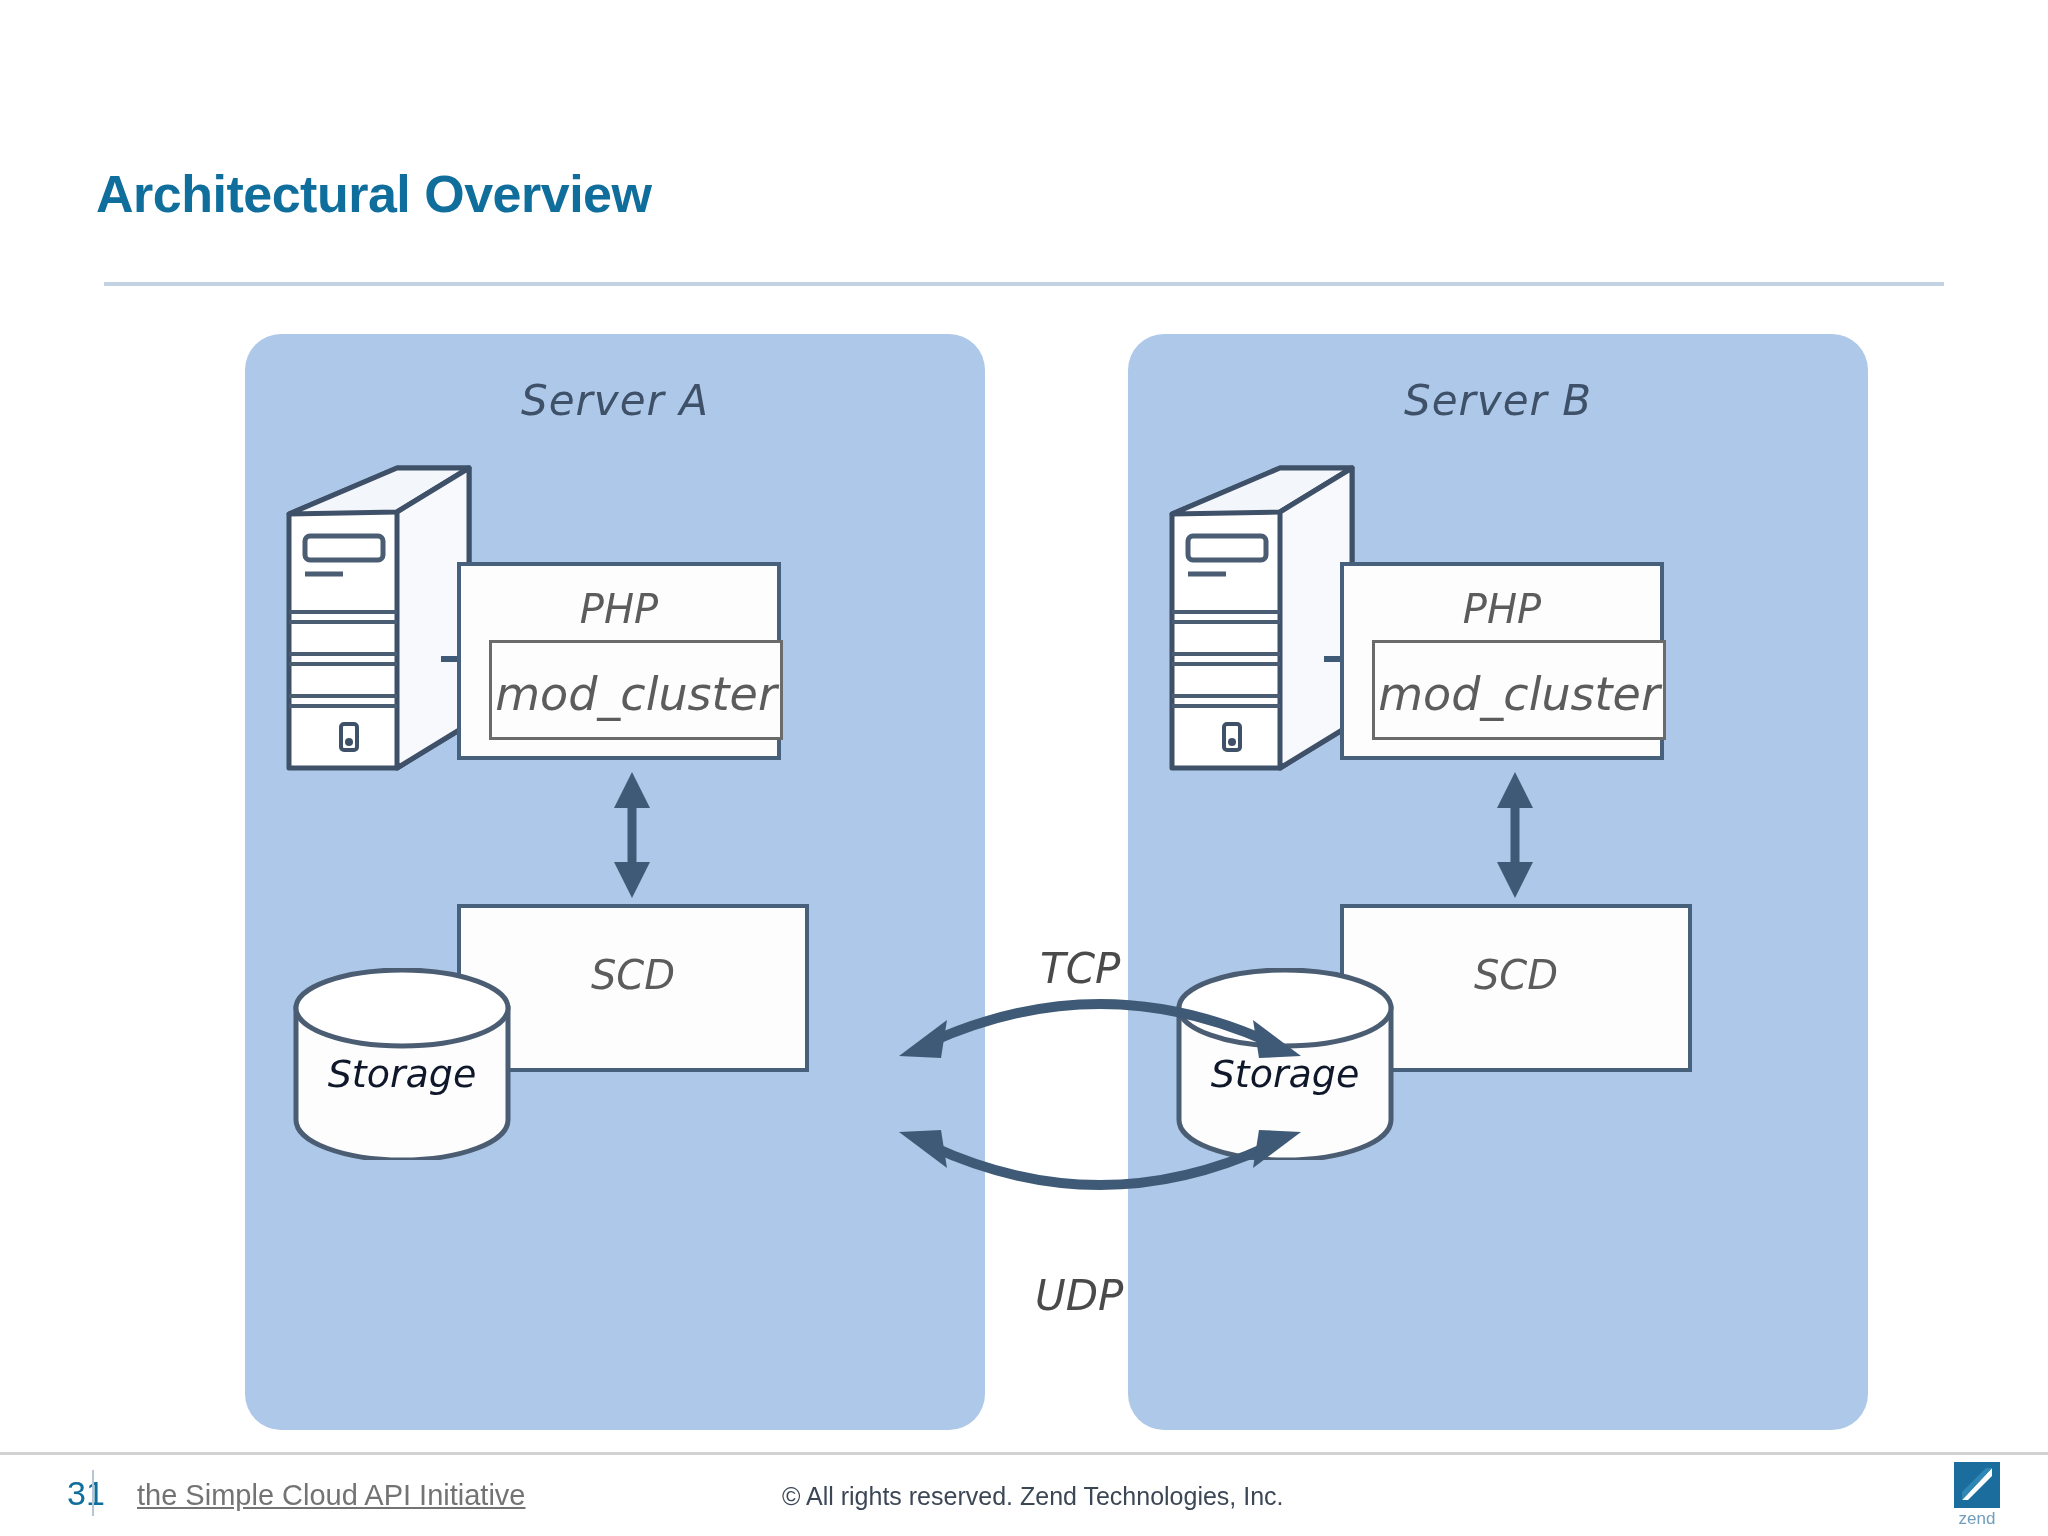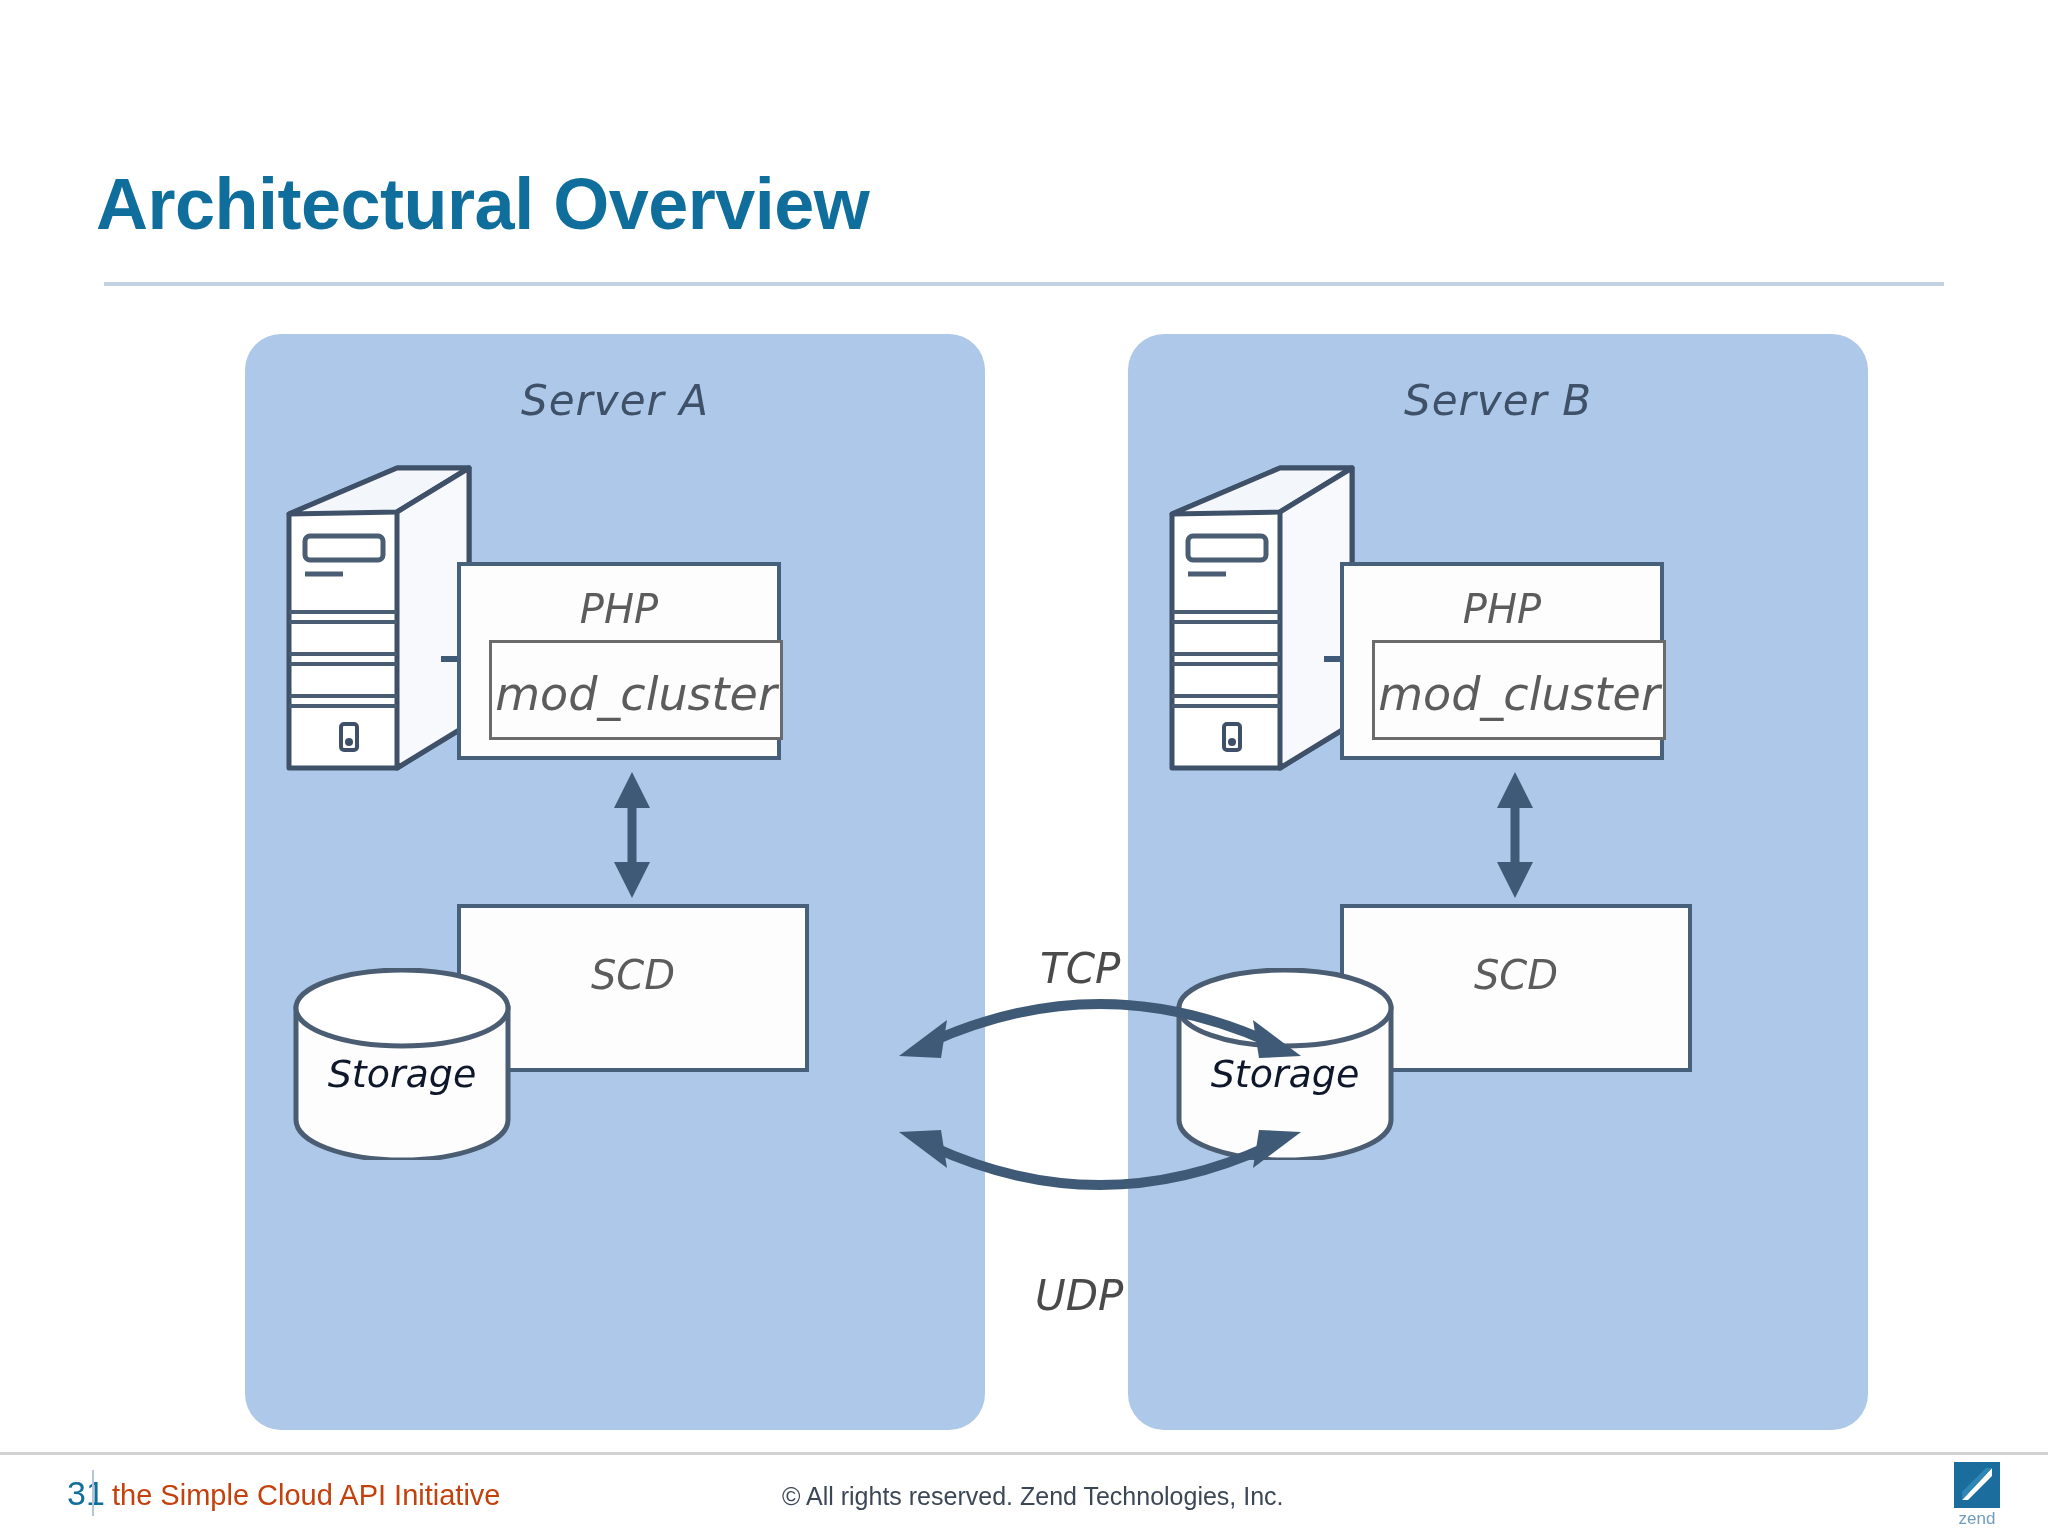--- a/index.html
+++ b/index.html
@@ -13,21 +13,21 @@
     position: relative;
     overflow: hidden;
     font-family: "Liberation Sans", sans-serif;
   }
 
   
   #slide-title {
     position: absolute;
     left: 96px;
     top: 168px;
-    font-size: 72px;
+    font-size: 52px;
     font-weight: bold;
     color: #0f6e9c;
     letter-spacing: -0.5px;
     white-space: nowrap;
     line-height: 1;
   }
   #title-rule {
     position: absolute;
     left: 104px;
     top: 282px;
@@ -182,24 +182,25 @@
   #footer-divider {
     position: absolute;
     left: 92px;
     top: 1470px;
     width: 2px;
     height: 46px;
     background: #b6c6d6;
   }
   #footer-subtitle {
     position: absolute;
-    left: 112px;
+    left: 137px;
     top: 1479px;
     font-size: 29px;
-    color: #c2410c;
+    color: #737373;
+    text-decoration: underline;
   }
   #footer-copyright {
     position: absolute;
     left: 782px;
     top: 1482px;
     font-size: 25px;
     color: #3c4756;
   }
   #zend-logo {
     position: absolute;

